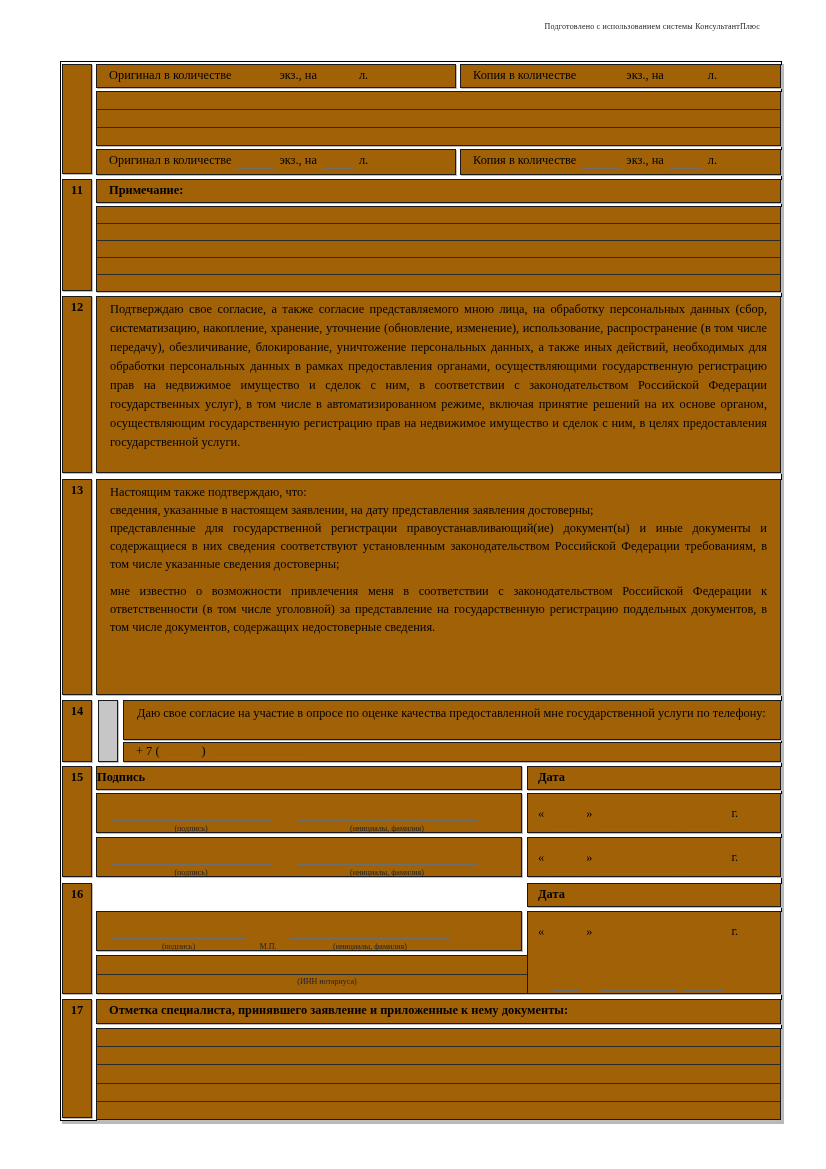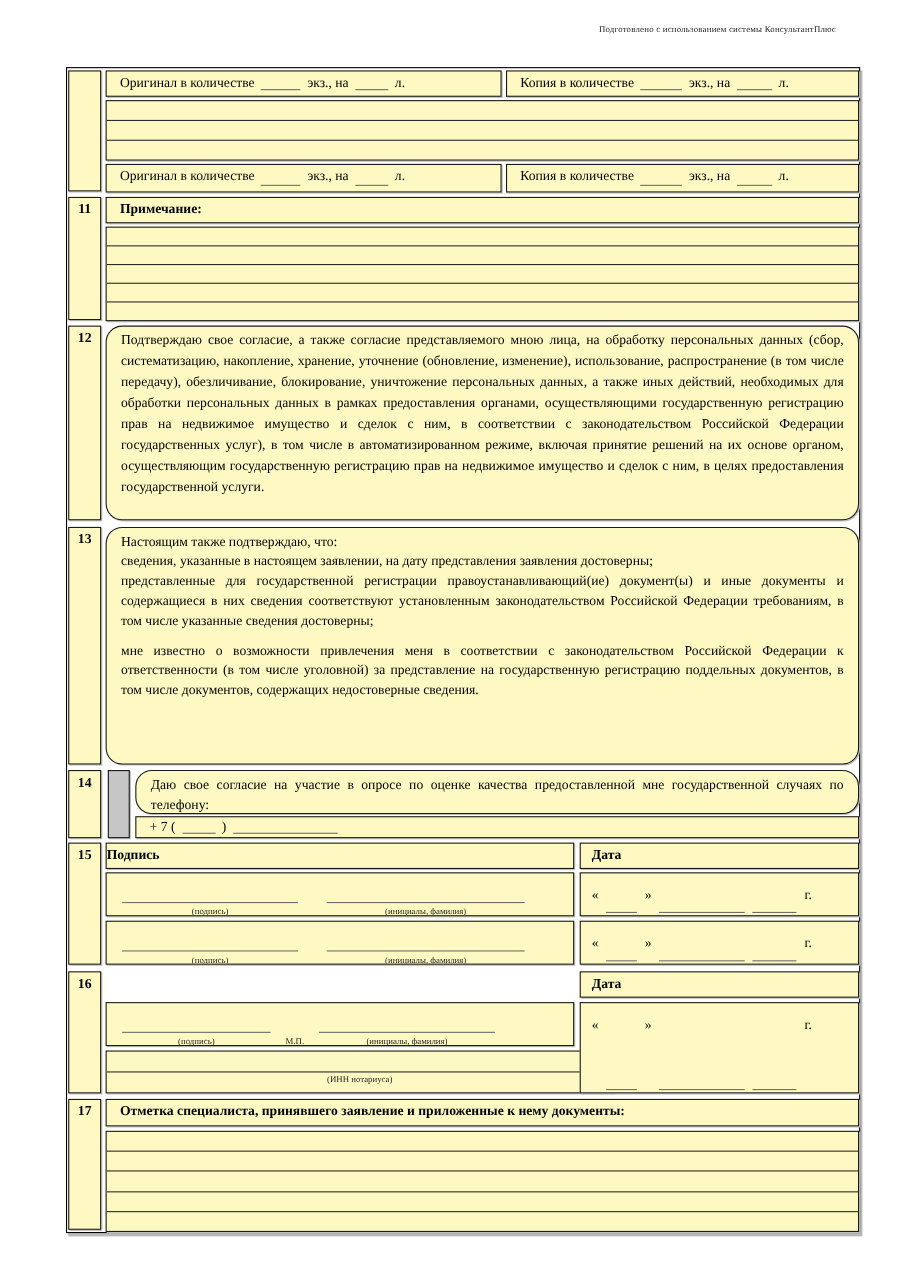--- a/index.html
+++ b/index.html
@@ -11,30 +11,30 @@
   }
   .note {
     position:absolute; top:22px; left:400px; width:360px;
     font-size:8px; text-align:right; color:#222; letter-spacing:.2px;
   }
   .frame {
     position:absolute; left:60px; top:61px; width:722px; height:1060px;
     border:1px solid #000; box-shadow:2px 3px 0 #b9b9b9; background:#fff;
   }
   .box {
-    position:absolute; border:1px solid #1a1a1a; background:#fef9c3;
+    position:absolute; border:1px solid #1a1a1a; background:#a16207;
     box-shadow:1px 1px 0 #bdbdbd; font-size:12.4px; overflow:hidden;
   }
   .numcell { text-align:center; font-weight:bold; padding-top:3px; font-size:12.5px; }
   .cellrow { display:flex; align-items:baseline; padding:3px 12px; gap:6px; white-space:nowrap; }
   .blank { display:inline-block; border-bottom:1px solid #6e6e6e; height:13px; align-self:flex-end; margin-bottom:2px; }
   .ruled { display:flex; flex-direction:column; }
   .ruled > div { flex:1; border-bottom:1px solid #2b2b2b; }
   .ruled > div:last-child { border-bottom:none; }
-  .txt { padding:3px 13px; text-align:justify;border-radius:15px; }
+  .txt { padding:3px 13px; text-align:justify; }
   .bold { font-weight:bold; }
   .lh18 { line-height:18px; }
   .lh19 { line-height:19px; }
   .gapp { margin-top:9px; }
   .graybox { background:#c6c6c6; }
   .sigline { display:flex; align-items:flex-end; padding:14px 14px 0 14px; }
   .siglabels { display:flex; padding:1px 14px 0 14px; font-size:8px; color:#222; }
   .siglabels > div { text-align:center; }
   .datecell { display:flex; align-items:baseline; gap:7px; padding:12px 0 0 10px; white-space:nowrap; }
   .dhead { padding:3px 10px; font-weight:bold; }
@@ -107,21 +107,21 @@
   <div class="box txt lh19" style="left:96px;top:296px;width:685px;height:177px;">Подтверждаю свое согласие, а также согласие представляемого мною лица, на обработку персональных данных (сбор, систематизацию, накопление, хранение, уточнение (обновление, изменение), использование, распространение (в том числе передачу), обезличивание, блокирование, уничтожение персональных данных, а также иных действий, необходимых для обработки персональных данных в рамках предоставления органами, осуществляющими государственную регистрацию прав на недвижимое имущество и сделок с ним, в соответствии с законодательством Российской Федерации государственных услуг), в том числе в автоматизированном режиме, включая принятие решений на их основе органом, осуществляющим государственную регистрацию прав на недвижимое имущество и сделок с ним, в целях предоставления государственной услуги.</div>
 
   <div class="box txt lh18" style="left:96px;top:479px;width:685px;height:216px;">
     <p>Настоящим также подтверждаю, что:</p>
     <p>сведения, указанные в настоящем заявлении, на дату представления заявления достоверны;</p>
     <p>представленные для государственной регистрации правоустанавливающий(ие) документ(ы) и иные документы и содержащиеся в них сведения соответствуют установленным законодательством Российской Федерации требованиям, в том числе указанные сведения достоверны;</p>
     <p class="gapp">мне известно о возможности привлечения меня в соответствии с законодательством Российской Федерации к ответственности (в том числе уголовной) за представление на государственную регистрацию поддельных документов, в том числе документов, содержащих недостоверные сведения.</p>
   </div>
 
   <div class="box graybox" style="left:98px;top:700px;width:20px;height:62px;"></div>
-  <div class="box txt lh18" style="left:123px;top:700px;width:658px;height:40px;">Даю свое согласие на участие в опросе по оценке качества предоставленной мне государственной случаях по телефону:</div>
+  <div class="box txt lh18" style="left:123px;top:700px;width:658px;height:40px;">Даю свое согласие на участие в опросе по оценке качества предоставленной мне государственной услуги по телефону:</div>
   <div class="box cellrow" style="left:123px;top:742px;width:658px;height:20px;padding:1px 12px;">
     <span>+ 7 (</span>
     <span class="blank" style="width:30px;"></span>
     <span>)</span>
     <span class="blank" style="width:95px;"></span>
   </div>
 
   <div class="box bold" style="left:96px;top:766px;width:426px;height:24px;padding:3px 0;">Подпись</div>
   <div class="box dhead" style="left:527px;top:766px;width:254px;height:24px;">Дата</div>
 

